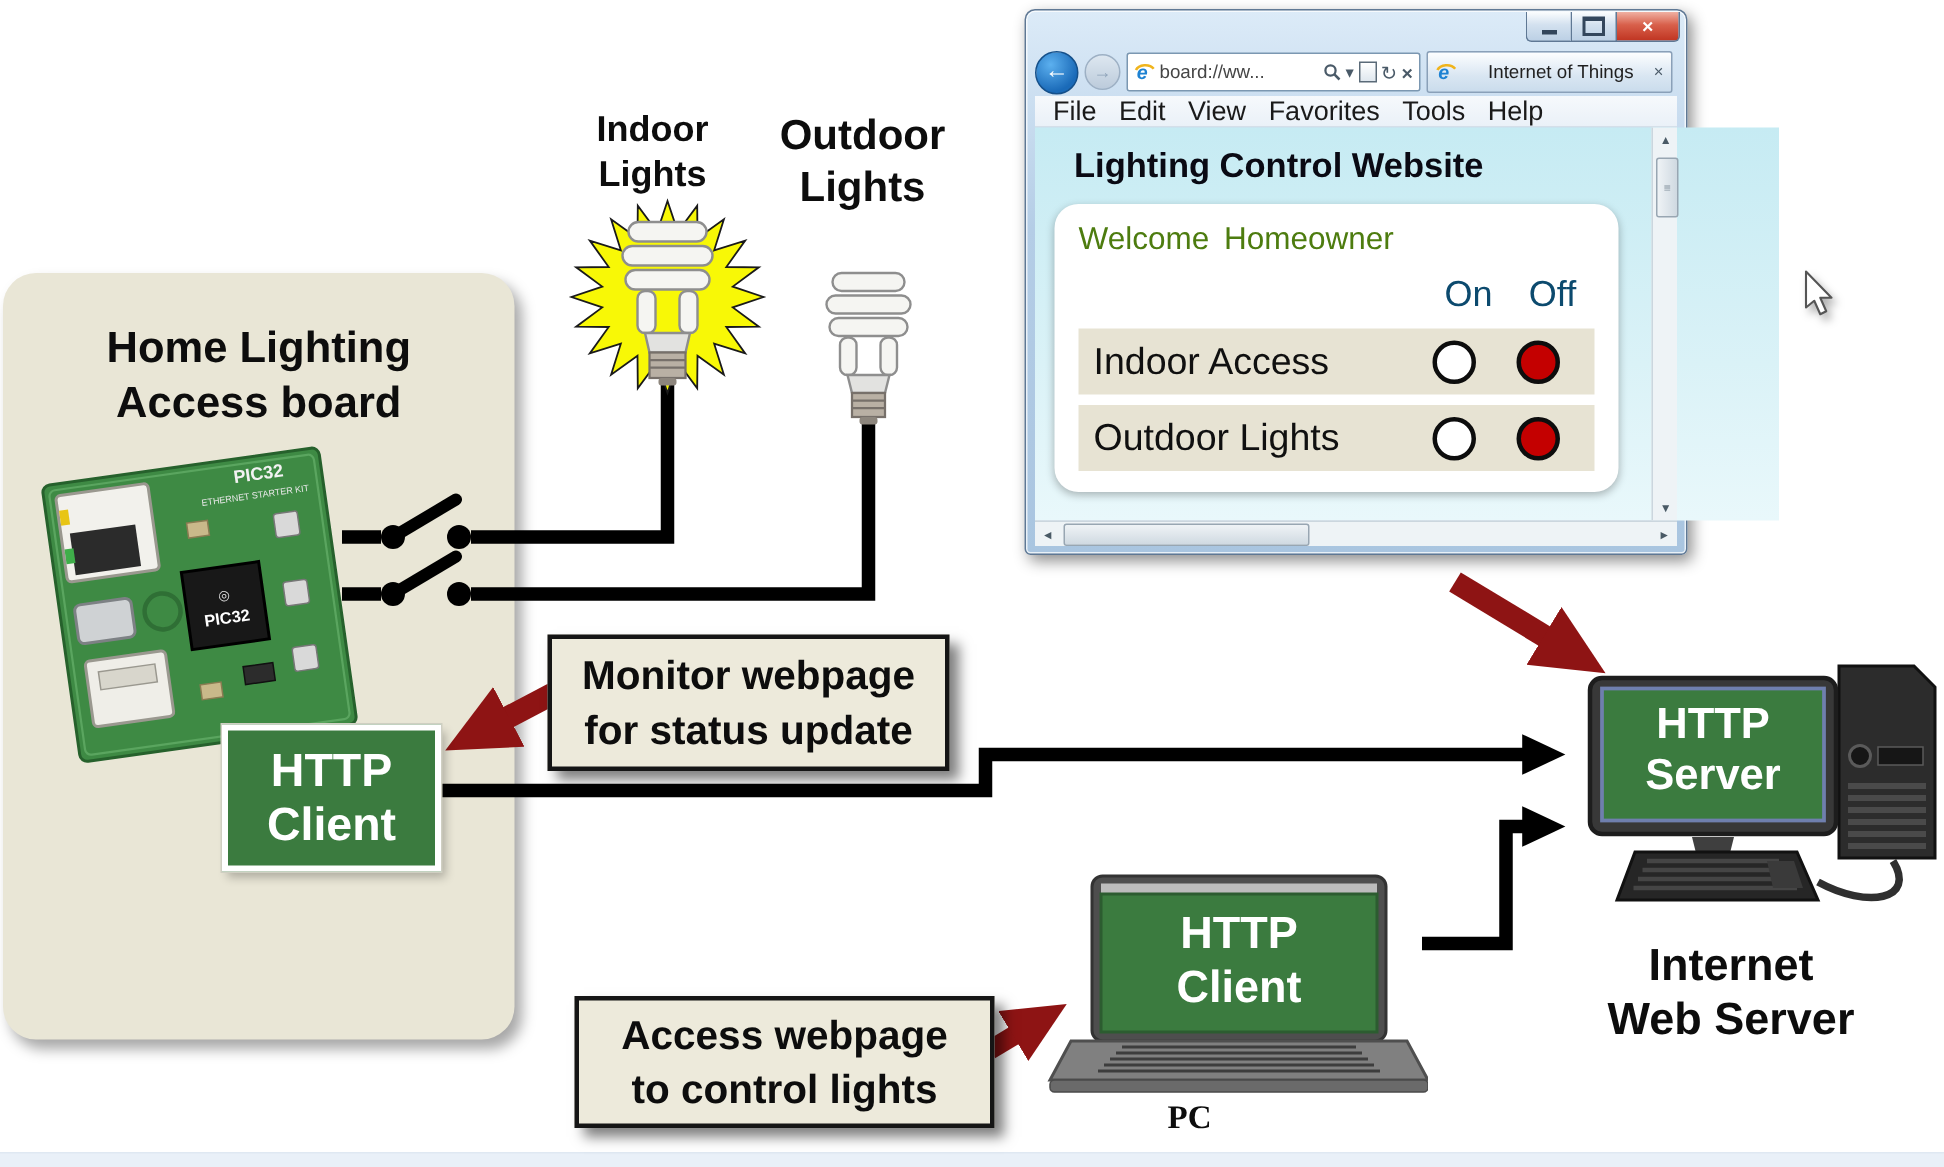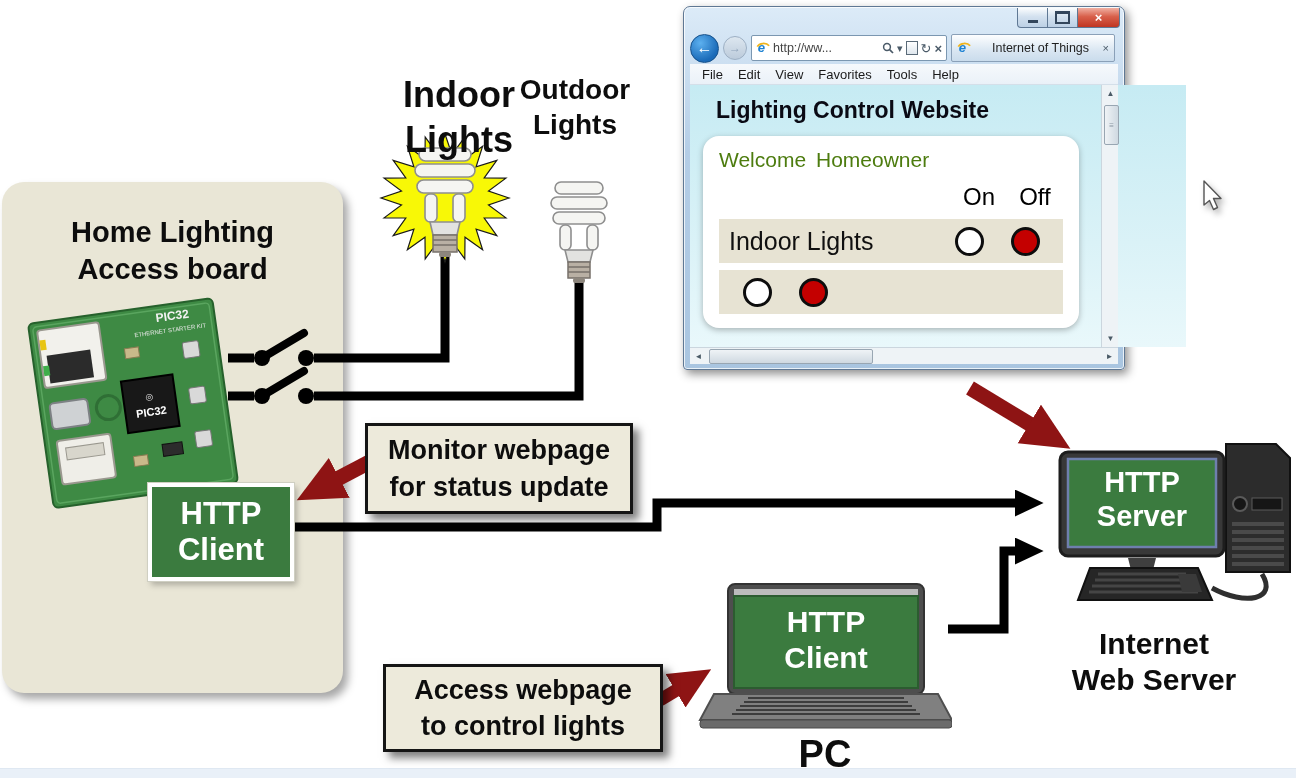--- a/index.html
+++ b/index.html
@@ -18,24 +18,24 @@
   #note-monitor{left:365px;top:423px;width:262px;height:85px;}
   #note-access{left:383px;top:664px;width:274px;height:82px;}
 
   
   .green-box{background:#3b7b3f;border:4px solid #ffffff;box-shadow:0 0 0 1px #cfcfc2,3px 4px 6px rgba(0,0,0,.25);
              color:#ffffff;font-weight:bold;text-align:center;display:flex;flex-direction:column;justify-content:center;}
   #client-board-box{left:148px;top:483px;width:138px;height:90px;font-size:31px;line-height:1.15;}
 
   
   .big-label{font-weight:bold;color:#0d0d0d;text-align:center;line-height:1.25;}
-  #indoor-label{left:392px;top:72px;width:134px;font-size:36px;}
+  #indoor-label{left:368px;top:72px;width:134px;font-size:24px;}
   #outdoor-label{left:505px;top:72px;width:140px;font-size:28px;}
   #server-caption{left:1028px;top:626px;width:252px;font-size:30px;line-height:1.2;}
-  #pc-caption{left:760px;top:731px;width:130px;font-size:38px;}
+  #pc-caption{left:728px;top:731px;width:130px;font-size:22px;font-family:Liberation Serif, serif;}
 
   
   #bwin{left:683px;top:6px;width:440px;height:362px;
         background:linear-gradient(180deg,#dcebf8,#b4cde6 40%,#a9c5e0);
         border:1px solid #5f7894;border-radius:7px 7px 4px 4px;
         box-shadow:inset 0 0 0 1px rgba(255,255,255,.75),3px 4px 10px rgba(0,0,0,.45);}
   .winbtns{top:1px;right:4px;display:flex;}
   .winbtn{height:19px;border:1px solid #5f7894;border-top:none;display:flex;align-items:center;justify-content:center;
           background:linear-gradient(#fbfdfe,#d3e1ef 45%,#bcd0e5);}
   .winbtn.min{width:29px;border-radius:0 0 0 4px;}
@@ -54,29 +54,29 @@
            display:flex;align-items:center;padding:0 4px;gap:3px;font-size:12.5px;color:#454545;}
   #addr-url{flex:1;white-space:nowrap;overflow:hidden;}
   .mini{color:#4a5a68;font-size:11px;}
   .pageicon{width:10px;height:12px;border:1px solid #5a6a78;background:linear-gradient(#fff,#dfe7ee);}
   #tab{width:152px;height:26px;background:linear-gradient(#fdfeff,#d9e6f2 60%,#cadcec);
        border:1px solid #8aa0b8;border-radius:2px;display:flex;align-items:center;gap:5px;
        padding:0 5px;font-size:12.5px;color:#1f1f1f;}
   #tab-title{flex:1;white-space:nowrap;overflow:hidden;margin-left:16px;}
   .menubar{top:57px;left:6px;width:428px;height:21px;background:linear-gradient(#f6f9fc,#eaf1f8);
            border-bottom:1px solid #d4dfe9;display:flex;align-items:center;gap:15px;
-           padding-left:12px;font-size:13px;color:#1a1a1a;box-sizing:border-box;}
+           padding-left:12px;font-size:18px;color:#1a1a1a;box-sizing:border-box;}
   .content{top:78px;left:6px;width:496px;height:262px;overflow:hidden;
            background:linear-gradient(180deg,#c6ebf3,#daf2f7 60%,#e9f8fb);}
   .page-title{margin:12px 0 0 26px;font-size:23px;font-weight:bold;color:#0a0a14;}
   .panel{margin:12px 0 0 13px;width:376px;box-sizing:border-box;background:#fff;border-radius:16px;
          padding:12px 16px 14px 16px;box-shadow:0 2px 6px rgba(0,0,0,.28);}
   .welcome{font-size:21px;color:#4d7c0f;word-spacing:4px;}
   .hdr-row,.light-row{display:flex;align-items:center;}
-  .hdr-row{margin-top:10px;height:30px;font-size:24px;color:#000000;}
+  .hdr-row{margin-top:10px;height:30px;font-size:24px;color:#0c4a6e;}
   .col{width:56px;text-align:center;display:flex;justify-content:center;}
   .spacer{flex:1;}
   .light-row{margin-top:7px;height:44px;background:#e7e3d3;padding:0 10px 0 10px;font-size:25px;color:#101010;}
   .light-row .lbl{flex:1;}
   .radio{width:29px;height:29px;border-radius:50%;border:3px solid #0d0d0d;box-sizing:border-box;}
   .radio.on{background:#ffffff;}
   .radio.off{background:#c40000;}
   .vscroll{top:78px;left:417px;width:17px;height:262px;background:#eef3f6;border-left:1px solid #cbd6de;box-sizing:border-box;}
   .hscroll{top:340px;left:6px;width:428px;height:17px;background:#eef3f6;border-top:1px solid #cbd6de;
            box-sizing:border-box;display:flex;align-items:center;}
@@ -323,21 +323,21 @@
           <span>←</span>
         </div>
       <div class="navbtn" id="fwd-btn">
           <span>→</span>
         </div>
       <div id="addrbox">
         <svg width="14" height="14" viewBox="0 0 16 16">
           <text x="2" y="13" font-size="15" font-style="italic" font-weight="bold" fill="#1e82d2" font-family="Liberation Serif, serif">e</text>
           <path d="M1.5,6.5 A7.5,5.5 0 0 1 15,5.5" stroke="#f0b41c" stroke-width="2" fill="none"></path>
         </svg>
-        <span id="addr-url">http://ww...</span>
+        <span id="addr-url">board://ww...</span>
         <svg width="12" height="12" viewBox="0 0 12 12">
           <circle cx="5" cy="5" r="3.4" fill="none" stroke="#4a5a68" stroke-width="1.5"></circle>
           <line x1="7.6" y1="7.6" x2="11" y2="11" stroke="#4a5a68" stroke-width="1.7"></line>
         </svg>
         <span class="mini">▾</span>
         <div class="pageicon"></div>
         <span class="mini" style="font-size:13px;">↻</span>
         <span class="mini" style="font-size:13px;font-weight:bold;">×</span>
       </div>
       <div id="tab">
@@ -362,29 +362,30 @@
     <div class="abs content">
       <div class="page-title">Lighting Control Website</div>
       <div class="panel">
         <div class="welcome">Welcome Homeowner</div>
         <div class="hdr-row">
           <div class="spacer"></div>
           <div class="col">On</div>
           <div class="col">Off</div>
         </div>
         <div class="light-row">
-          <span class="lbl">Indoor Lights</span>
+          <span class="lbl">Indoor Access</span>
           <div class="col">
               <div class="radio on"></div>
             </div>
           <div class="col">
               <div class="radio off"></div>
             </div>
         </div>
         <div class="light-row">
+          <span class="lbl">Outdoor Lights</span>
           <div class="col">
               <div class="radio on"></div>
             </div>
           <div class="col">
               <div class="radio off"></div>
             </div>
         </div>
       </div>
     </div>
 

